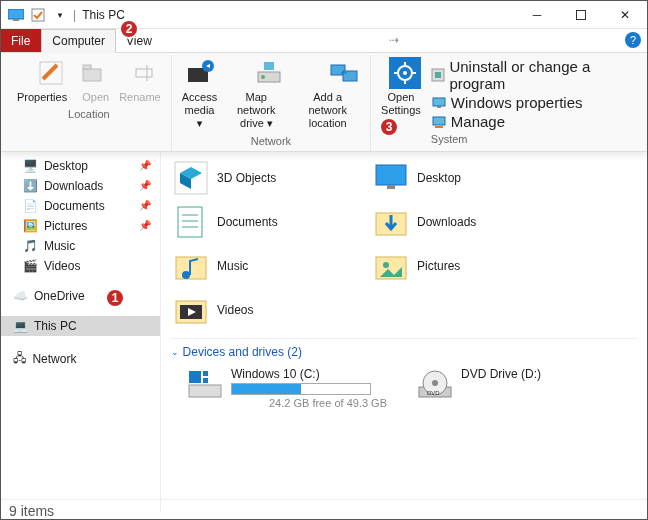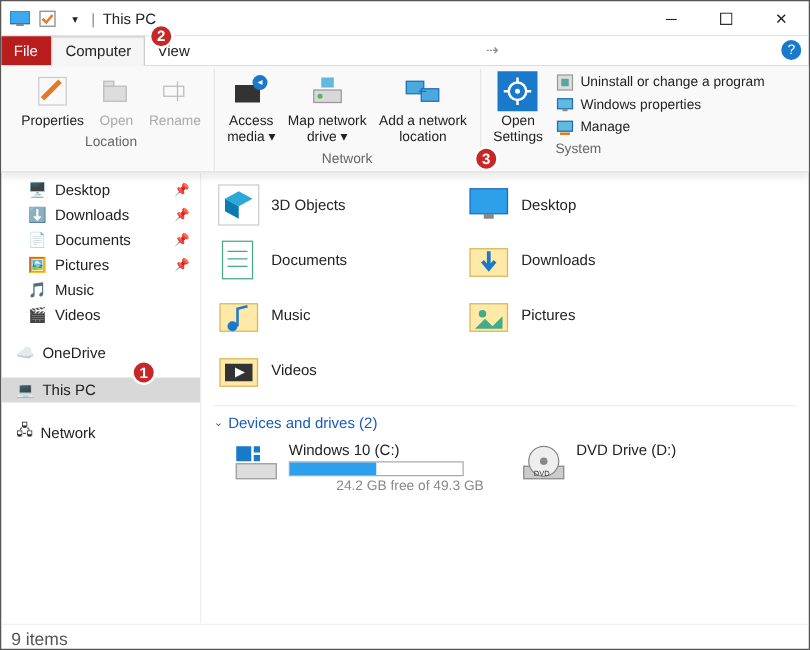--- a/index.html
+++ b/index.html
@@ -12,25 +12,25 @@
   .winbtn { width: 44px; height: 28px; display: flex; align-items: center; justify-content: center; font-size: 12px; }
   .tabs { height: 24px; display: flex; align-items: stretch; border-bottom: 1px solid #ddd; }
   .tab { padding: 4px 10px; font-size: 12px; border-right: 1px solid transparent; display: flex; align-items: center; }
   .tab.file { background: #b91c1c; color: #fff; }
   .tab.active { background: #f5f5f5; border: 1px solid #ccc; border-bottom: 1px solid #f5f5f5; margin-bottom: -1px; }
   .helpbtn { margin-left: auto; padding: 4px 8px; color: #fff; background:#1979ca; border-radius:50%; width:16px;height:16px; font-size:11px; display:flex;align-items:center;justify-content:center; margin-right:6px; margin-top:3px;}
   .ribbon { display: flex; background: #f9f9f9; border-bottom: 1px solid #ddd; padding: 2px 6px 0; box-shadow: 0 4px 6px rgba(0,0,0,.08); position:relative; z-index:5;}
   .group { display: flex; flex-direction: column; align-items: center; padding: 0 8px; border-right: 1px solid #e7e7e7; }
   .group:last-child { border-right:none; }
   .group-row { display: flex; gap: 6px; align-items:flex-start;}
-  .rbtn { display: flex; flex-direction: column; align-items: center; width: auto; padding: 2px 2px; font-size: 11px; text-align: center; line-height: 1.2; }
+  .rbtn { display: flex; flex-direction: column; align-items: flex-end; width: auto; padding: 2px 2px; font-size: 11px; text-align: center; line-height: 1.2; }
   .rbtn .ico { width: 32px; height: 32px; margin-bottom: 2px; display:flex;align-items:center;justify-content:center; }
   .rbtn.disabled { color:#aaa; }
   .group-label { font-size: 11px; color: #666; padding: 2px 0 4px; }
-  .smallrow { display:flex; align-items:center; gap:4px; font-size:11px; padding:1px 0;}
+  .smallrow { display:flex; align-items:center; gap:4px; font-size:15px; padding:1px 0;}
   .smallrow .sico{ width:16px;height:16px; display:flex;align-items:center;justify-content:center;}
   .content { display: flex; height: calc(100% - 28px - 24px - 86px - 20px); }
   .sidebar { width: 160px; border-right: 1px solid #eee; padding-top:4px; overflow:hidden;}
   .navitem { display:flex; align-items:center; gap:6px; padding:3px 8px 3px 22px; font-size:12px; position:relative;}
   .navitem.sel { background:#d8d8d8; }
   .pin { margin-left:auto; color:#888; font-size:10px;}
   .main { flex:1; padding: 4px 10px; overflow:auto; }
   .folders { display:flex; flex-wrap:wrap; }
   .folder { width: 200px; display:flex; align-items:center; gap:8px; padding:4px 2px; }
   .folder .fico { width:36px; height:36px; display:flex;align-items:center;justify-content:center;}

